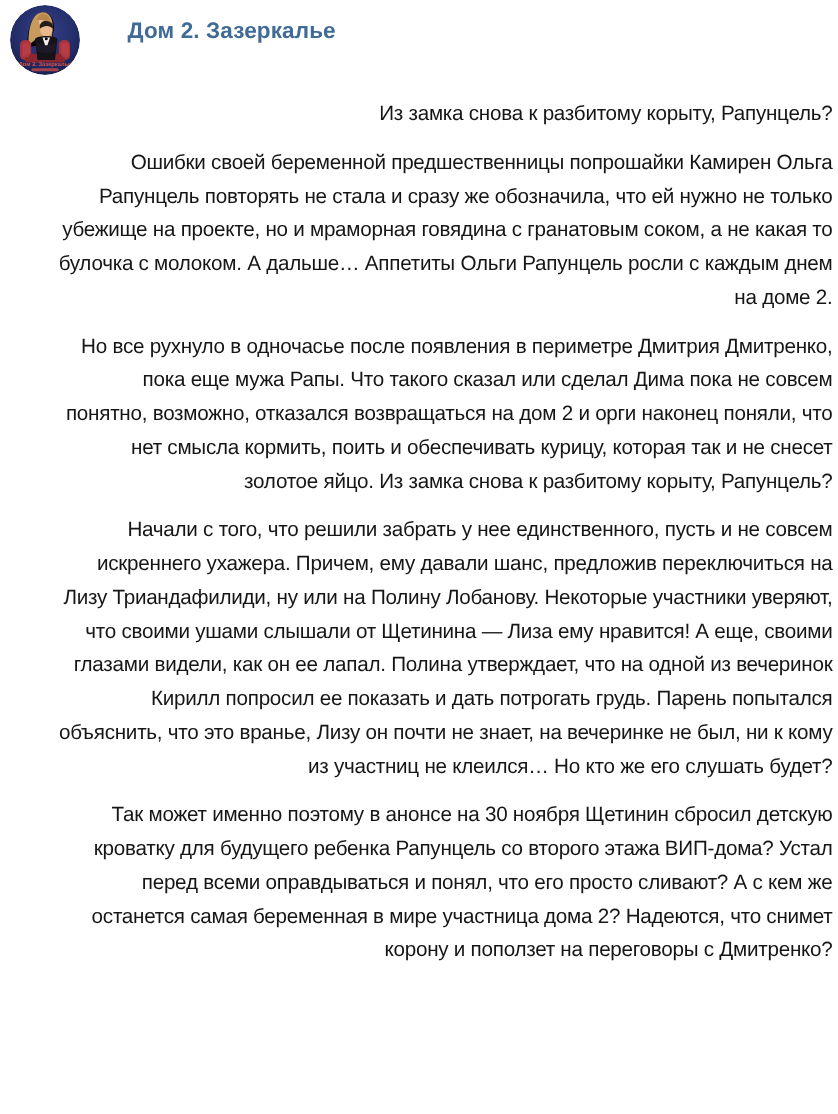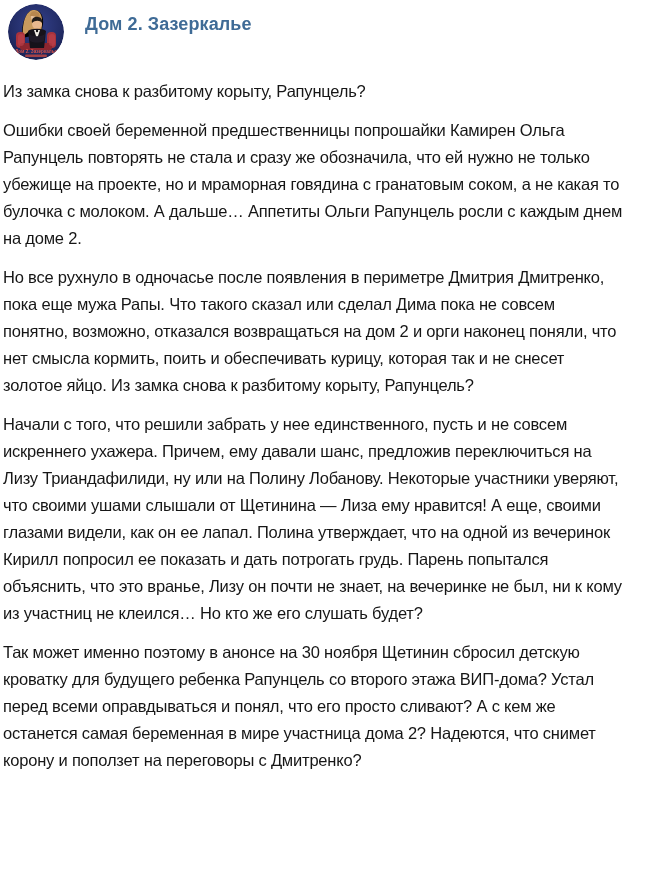--- a/index.html
+++ b/index.html
@@ -15,20 +15,21 @@
     height: 891px;
     overflow: hidden;
     background: var(--background);
     font-family: "Liberation Sans", sans-serif;
   }
   .post-header {
     display: flex;
     align-items: flex-start;
     padding: 4px 0 0 8px;
     height: 72px;
+    gap: 17px;
   }
   .avatar-link {
     display: block;
     width: 56px;
     height: 56px;
     flex: none;
     border-radius: 50%;
     overflow: hidden;
     cursor: pointer;
   }
@@ -40,26 +41,27 @@
     font-weight: bold;
     letter-spacing: 0.1px;
     color: var(--link);
     text-decoration: none;
     cursor: pointer;
   }
   .post-body {
     padding: 6px 4px 0 3px;
   }
   .post-body p {
-    margin: 0 0 12px 0;
+    margin: 0 0 12px 12px;
     font-size: 16.5px;
     line-height: 27px;
     letter-spacing: -0.2px;
     color: var(--text);
     white-space: pre-line;
+    text-align: right;
   }
 </style>
 </head>
 <body>
 
 <header class="post-header">
   <a class="avatar-link">
     <svg width="56" height="56" viewBox="0 0 56 56" aria-hidden="true">
       <defs>
         <radialGradient id="avbg" cx="50%" cy="38%" r="72%">

